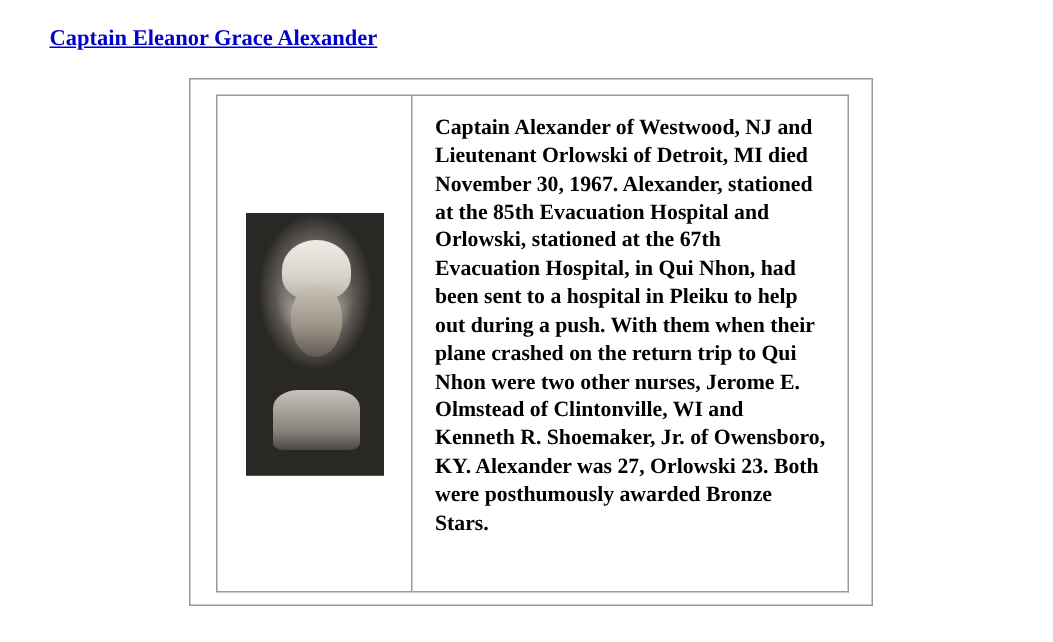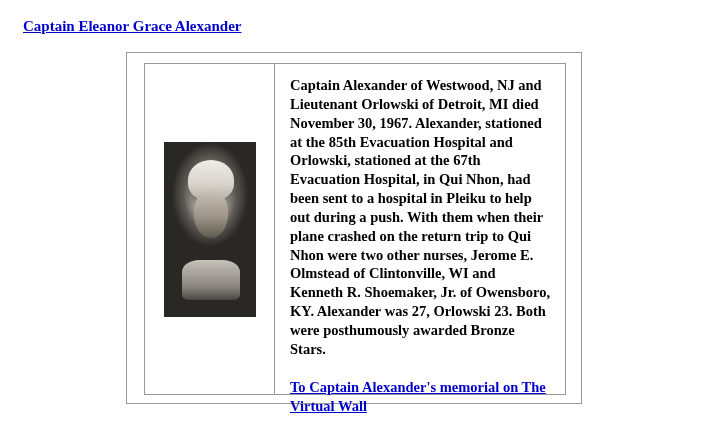--- a/index.html
+++ b/index.html
@@ -13,21 +13,21 @@
     font-family: "Liberation Serif", serif;
     overflow: hidden;
   }
   .page {
     position: relative;
     width: 702px;
     height: 428px;
   }
   .page-title-link {
     position: absolute;
-    left: 23px;
+    left: 33px;
     top: 18px;
     font-family: "Liberation Serif", serif;
     font-size: 15px;
     font-weight: bold;
     color: #0000cc;
     text-decoration: underline;
     white-space: nowrap;
     cursor: pointer;
   }
   .outer-frame {
@@ -138,19 +138,18 @@
     <div class="inner-grid">
 
       <div class="photo-cell">
         <div class="photo">
           <div class="face"></div>
         </div>
       </div>
 
       <div class="text-cell">
         <p class="body-text">Captain Alexander of Westwood, NJ and Lieutenant Orlowski of Detroit, MI died November 30, 1967. Alexander, stationed at the 85th Evacuation Hospital and Orlowski, stationed at the 67th Evacuation Hospital, in Qui Nhon, had been sent to a hospital in Pleiku to help out during a push. With them when their plane crashed on the return trip to Qui Nhon were two other nurses, Jerome E. Olmstead of Clintonville, WI and Kenneth R. Shoemaker, Jr. of Owensboro, KY. Alexander was 27, Orlowski 23. Both were posthumously awarded Bronze Stars.</p>
-        <a class="memorial-link" href="#">To Captain Alexander's memorial on The Virtual Wall</a>
       </div>
 
     </div>
   </div>
 
 </div>
 
 </body></html>

